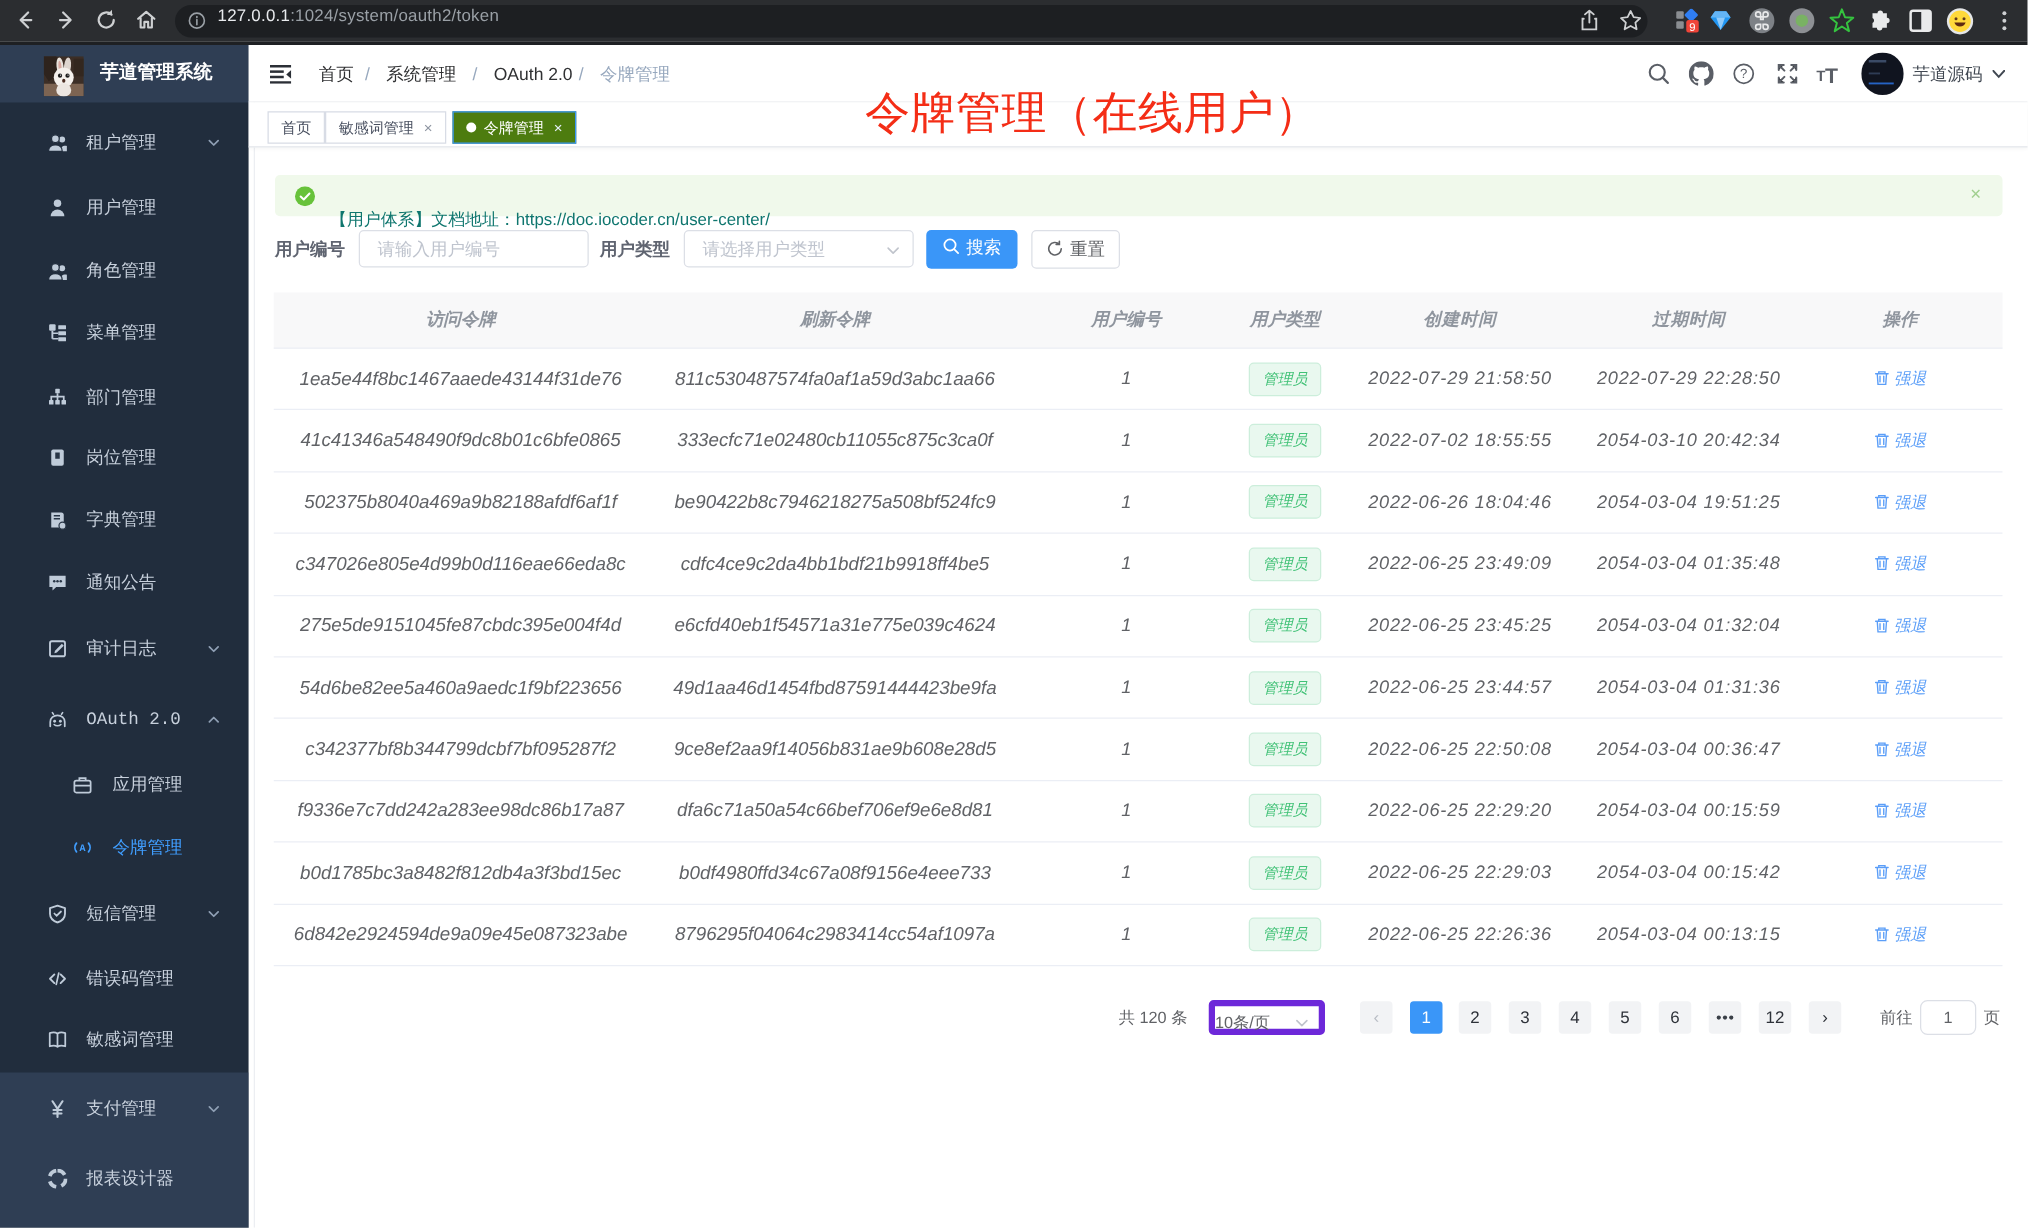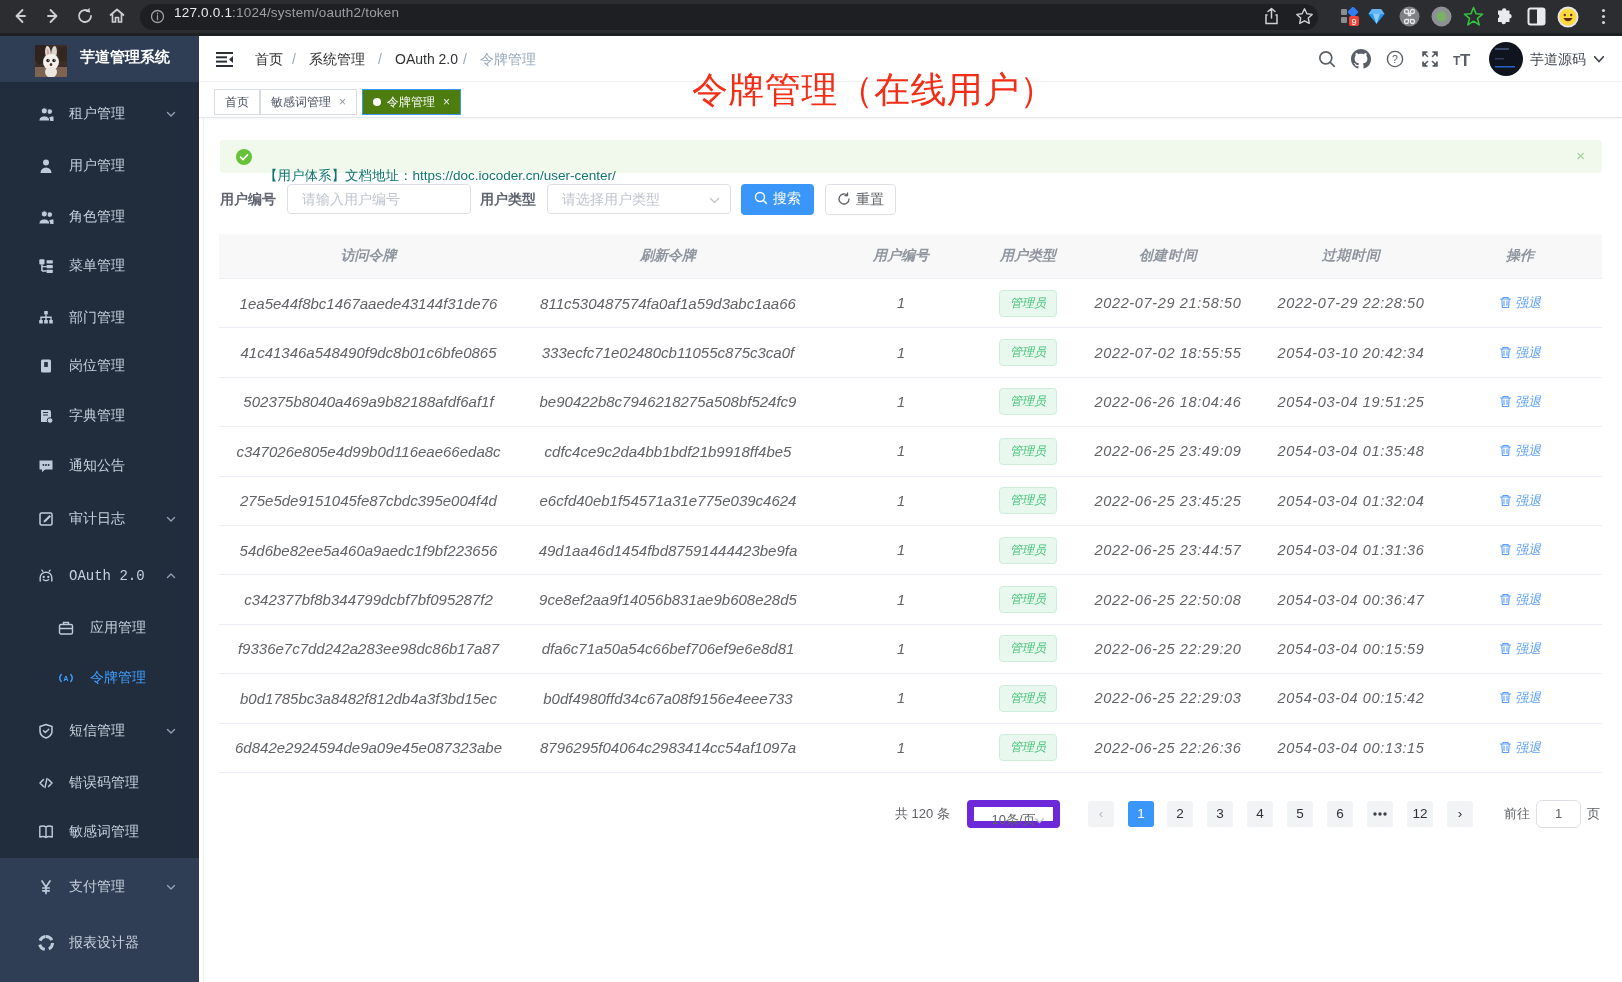--- a/index.html
+++ b/index.html
@@ -527,21 +527,21 @@
           <div class="c6">2054-03-04 00:13:15</div>
   <div class="c7"><span class="qt"><svg style="vertical-align:-2px;margin-right:3px" width="13" height="13" viewBox="0 0 13 13">
                 <path d="M1.5 3 H11.5 M4 3 V1.5 H9 V3 M2.8 3 L3.4 11.5 H9.6 L10.2 3 M5 5 V9.5 M8 5 V9.5" stroke="#5b9ef8" stroke-width="1.1" fill="none" stroke-linecap="round"></path>
               </svg>强退</span></div>
         </div>
       </div>
   </div>
 
   <div id="pager">
     <div class="abs" style="left:696px;top:1px;line-height:26px;">共 120 条</div>
-    <div class="abs" style="left:768px;top:0;width:93px;height:28px;border:7px solid #6d28d9;border-radius:4px;line-height:26px;text-align:center;">10条/页
+    <div class="abs" style="left:768px;top:0;width:93px;height:28px;border:5px solid #6d28d9;border-radius:4px;line-height:26px;">10条/页
       <svg class="caret" style="right:8px;top:8px;position:absolute" viewBox="0 0 11 11">
           <path d="M1.5 3.5 L5.5 7.5 L9.5 3.5" stroke="#c0c4cc" stroke-width="1.3" fill="none" stroke-linecap="round" stroke-linejoin="round"></path>
         </svg>
     </div>
     <div class="pbtn" style="left:889px;color:#b8bcc4;font-weight:normal;">‹</div>
     <div class="pbtn on" style="left:929px">1</div>
     <div class="pbtn" style="left:968px">2</div>
     <div class="pbtn" style="left:1008px">3</div>
     <div class="pbtn" style="left:1048px">4</div>
     <div class="pbtn" style="left:1088px">5</div>

